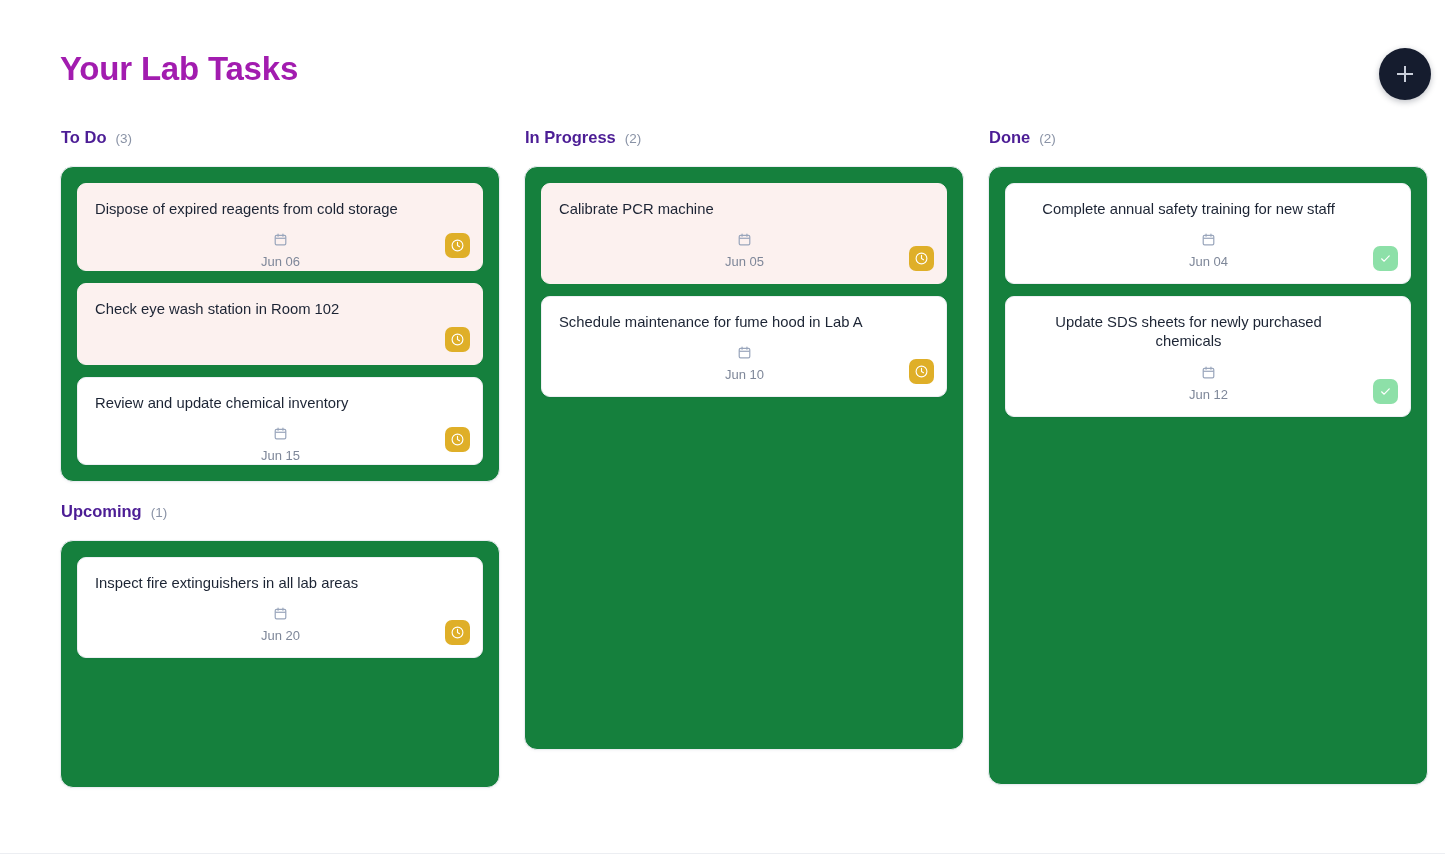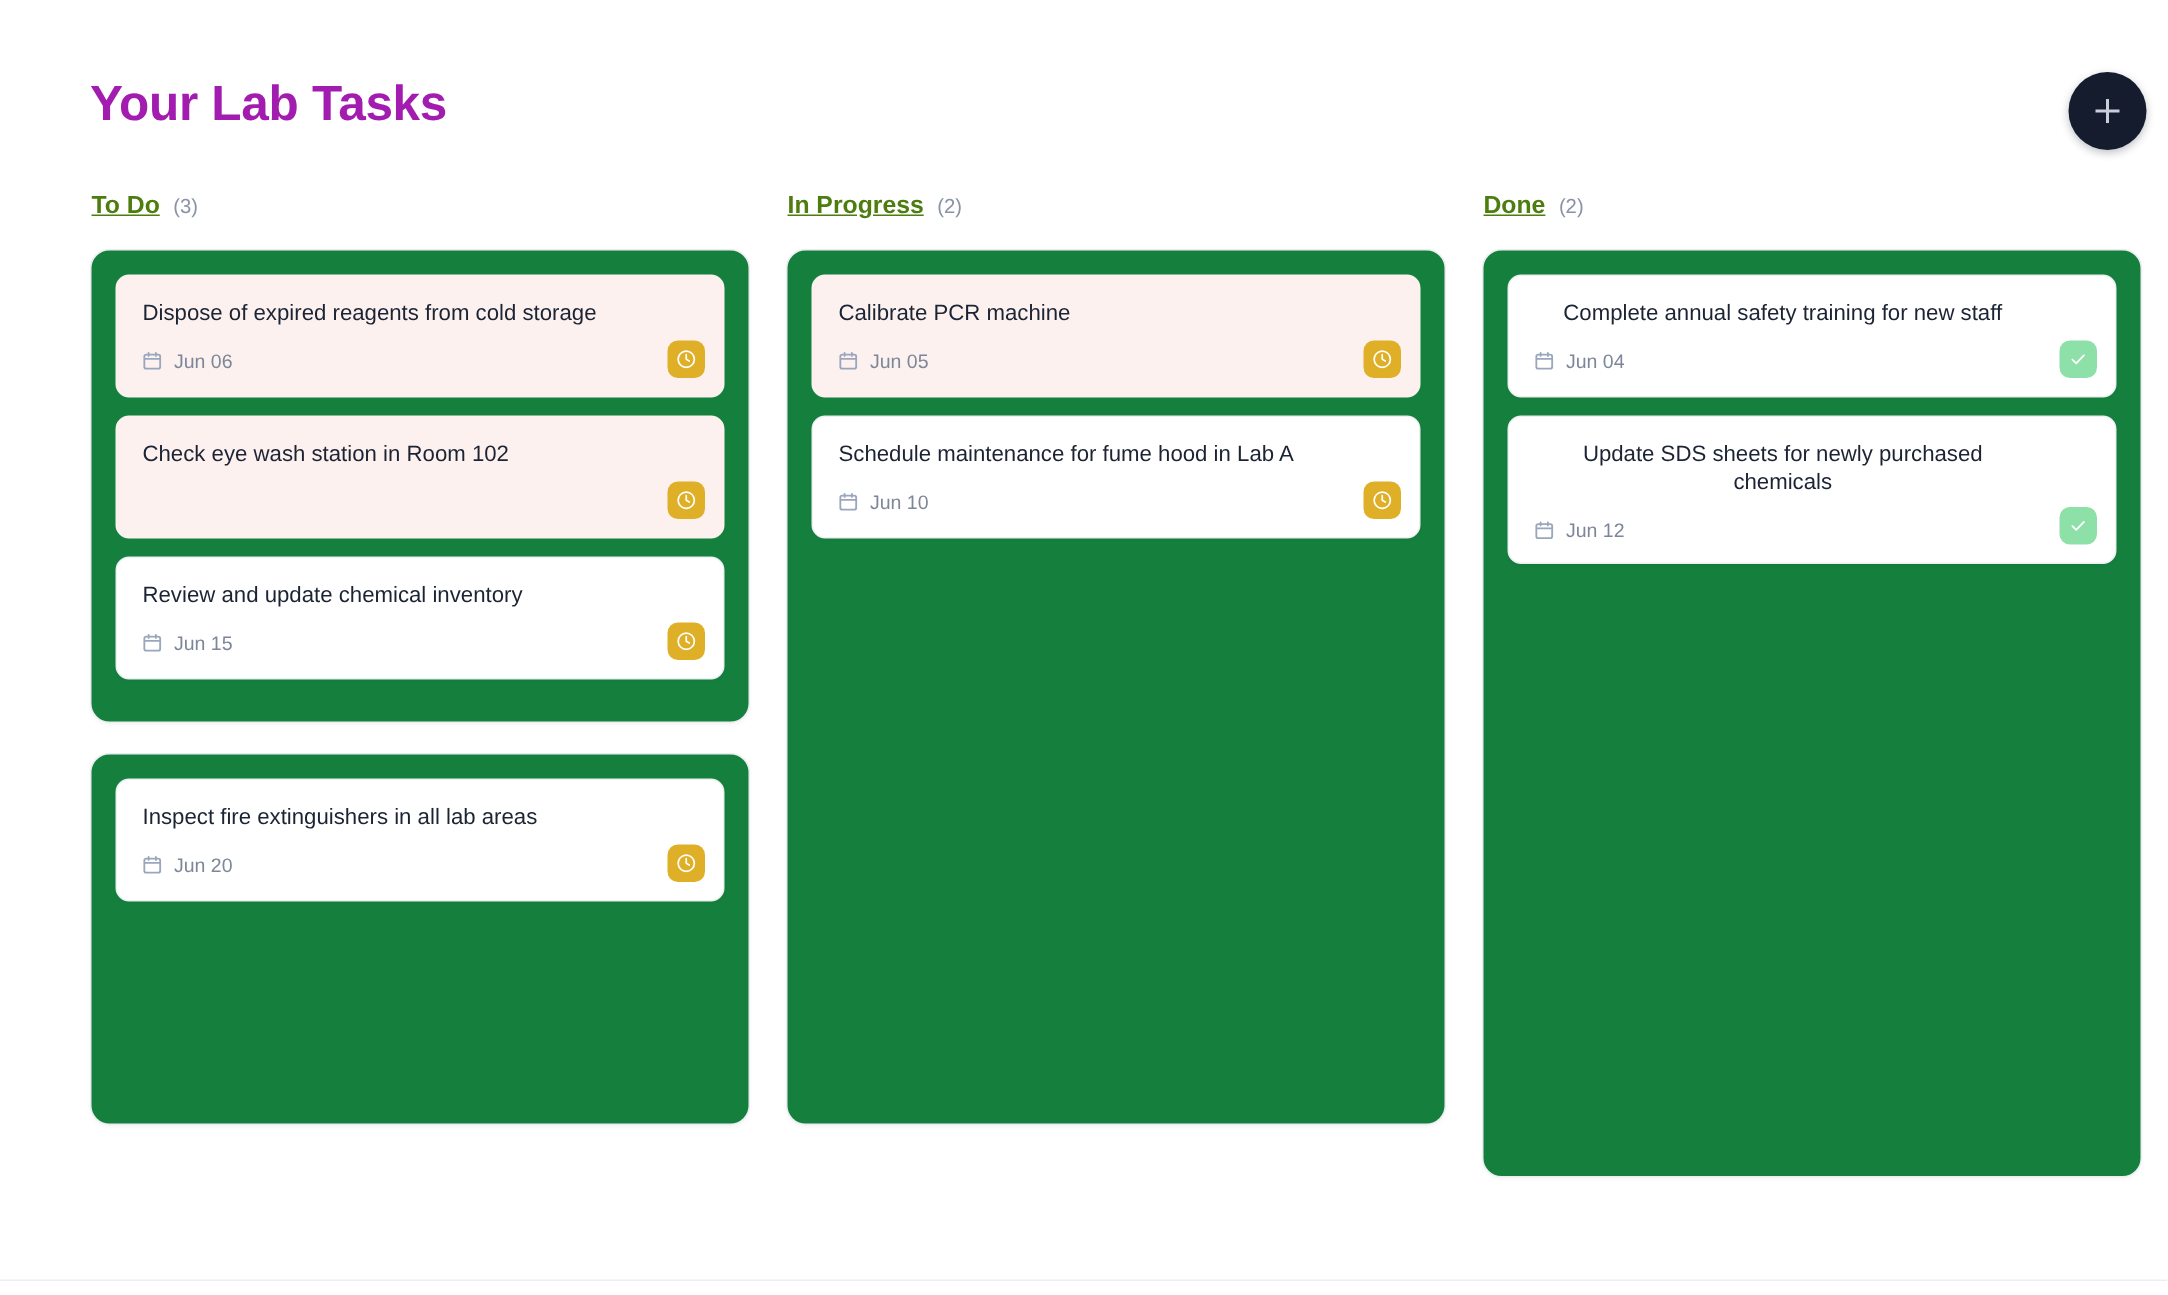--- a/index.html
+++ b/index.html
@@ -96,22 +96,21 @@
   .section-header {
     display: flex;
     align-items: baseline;
     gap: 9px;
     padding-left: 1px;
     margin-bottom: 19px;
   }
   .section-title {
     font-size: 16.5px;
     font-weight: bold;
-    color: #4d7c0f;
-    text-decoration: underline;
+    color: #4c1d95;
   }
   .section-count {
     font-size: 13.5px;
     font-weight: normal;
     color: #8A93A6;
   }
 
   .column-body {
     background: #15803d;
     border: 1px solid #EBEDF2;
@@ -153,20 +152,21 @@
     color: #1C2434;
     line-height: 1.3;
     padding-right: 40px;
   }
 
   .card-meta {
     display: flex;
     align-items: center;
     gap: 8px;
     margin-top: 14px;
+    flex-direction: column;
   }
 
   .cal-icon {
     width: 13px;
     height: 13px;
     flex: 0 0 13px;
     position: relative;
     display: block;
   }
   .cal-icon svg { display: block; }
@@ -278,20 +278,24 @@
                     <path d="M10 5.9V10L12.7 11.6" stroke="#FFFFFF" stroke-width="1.5" stroke-linecap="round" stroke-linejoin="round"></path>
                   </svg>
               </span>
             </button>
           </div>
 
         </div>
       </div>
 
       <div class="section col-upcoming">
+        <div class="section-header">
+          <span class="section-title">Upcoming</span>
+          <span class="section-count">(1)</span>
+        </div>
         <div class="column-body">
 
           <div class="card normal">
             <div class="card-title">Inspect fire extinguishers in all lab areas</div>
             <div class="card-meta">
               <span class="cal-icon">
                 <svg width="13" height="13" viewBox="0 0 16 16" fill="none">
                     <rect x="1.5" y="3" width="13" height="11.5" rx="1.6" stroke="#9AA6BC" stroke-width="1.5"></rect>
                     <path d="M1.5 6.5H14.5" stroke="#9AA6BC" stroke-width="1.5"></path>
                     <path d="M5 1.5V4M11 1.5V4" stroke="#9AA6BC" stroke-width="1.5" stroke-linecap="round"></path>

